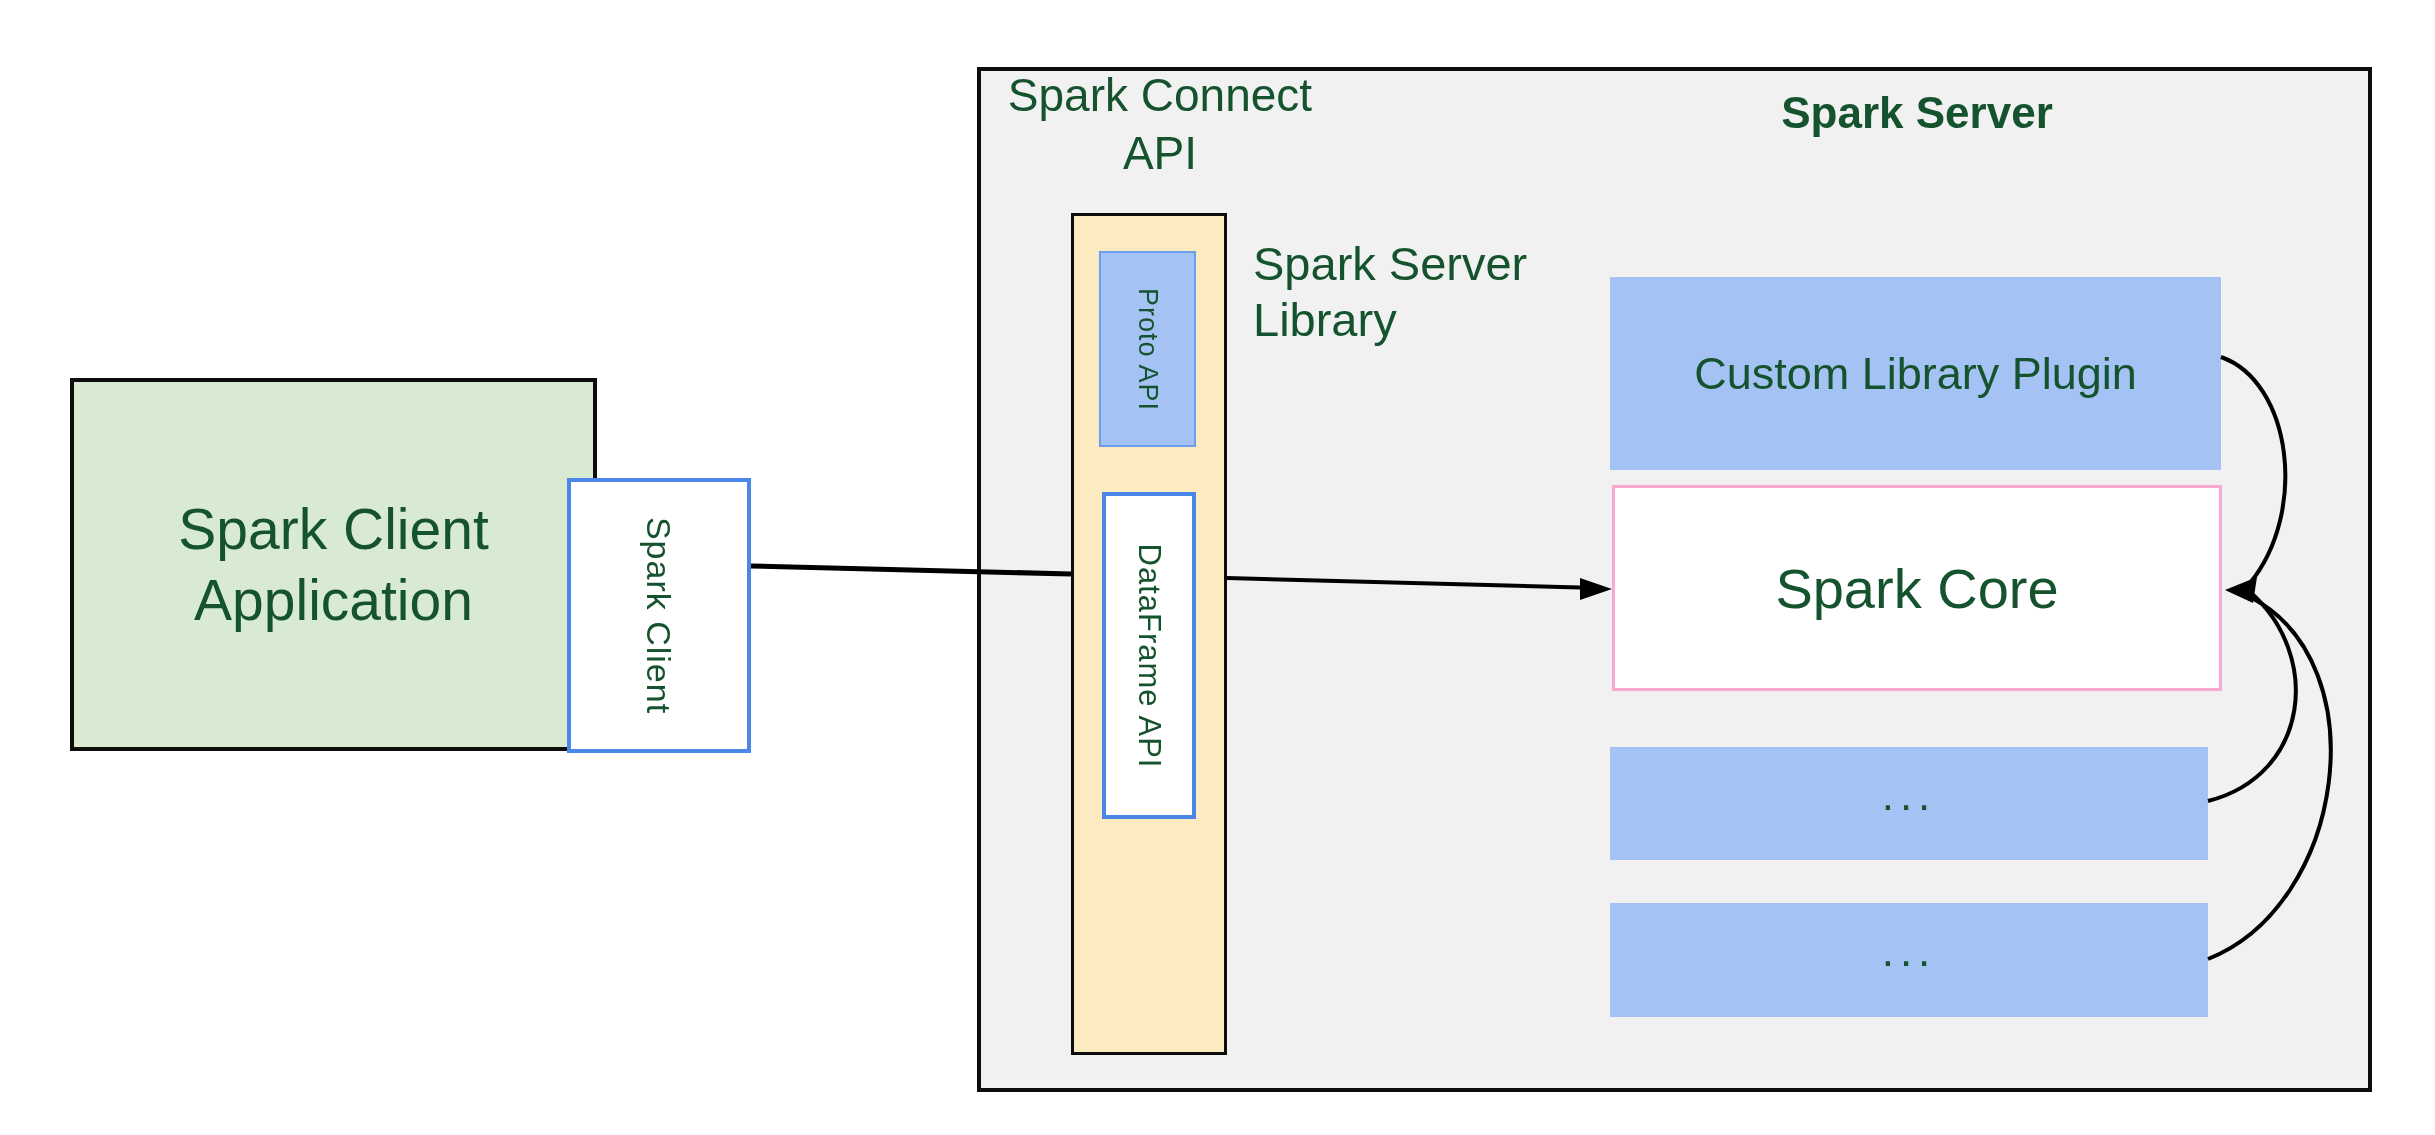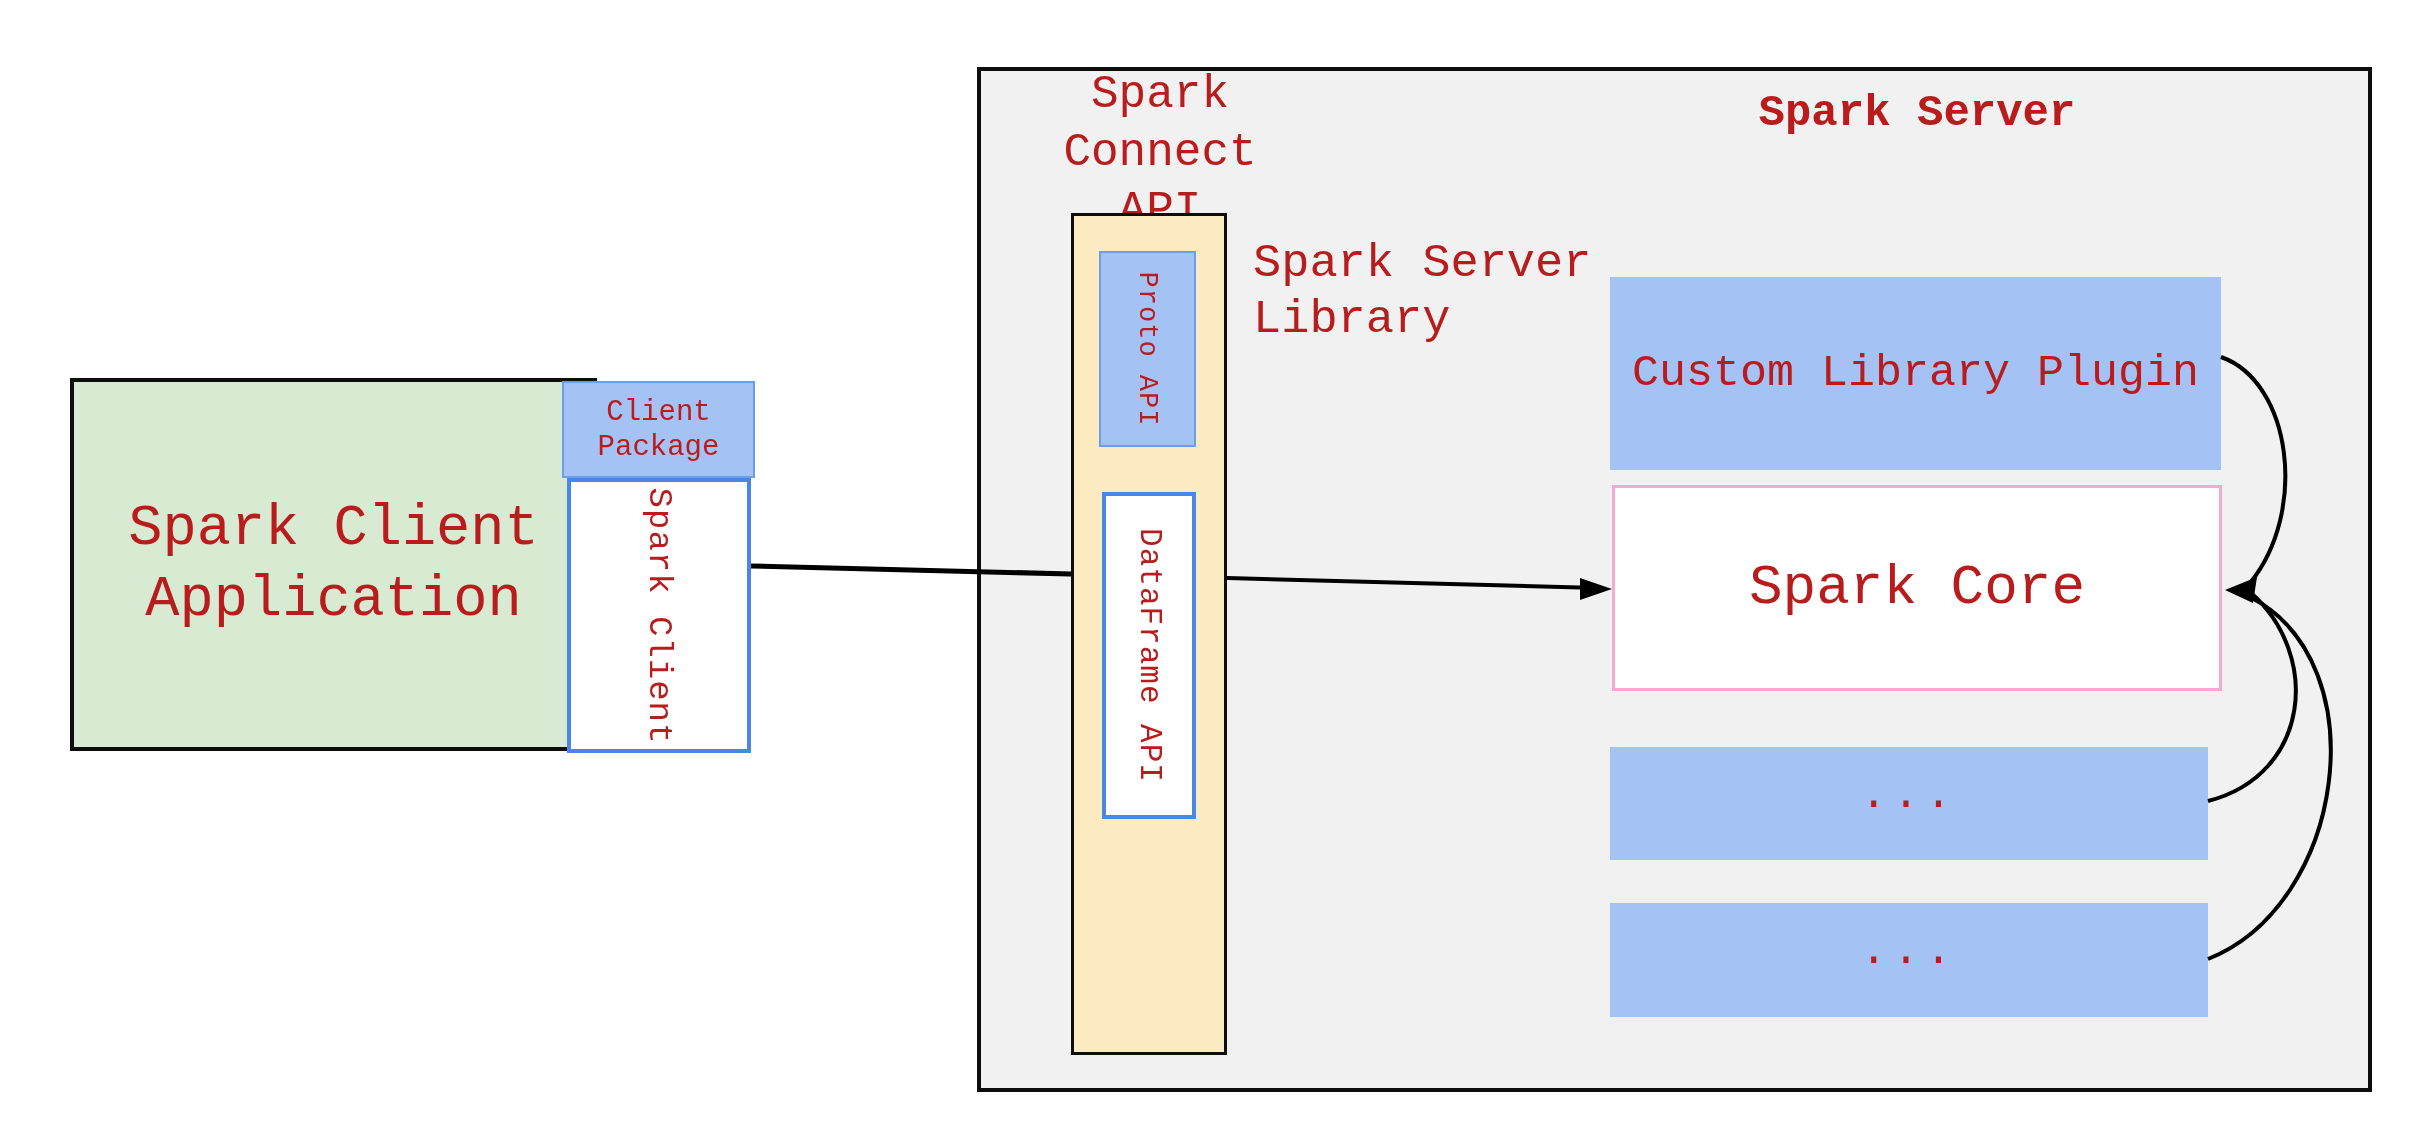--- a/index.html
+++ b/index.html
@@ -1,21 +1,21 @@
 <!DOCTYPE html>
 <html><head>
 <meta charset="utf-8">
 <style>
   html,body{margin:0;padding:0;background:#ffffff;}
   .canvas{
     position:relative;
     width:2435px;height:1135px;
     background:#ffffff;
-    font-family:Liberation Mono, monospace;
-    color:#b91c1c;
+    font-family:Liberation Sans, sans-serif;
+    color:#14532d;
     overflow:hidden;
   }
   .abs{position:absolute;box-sizing:border-box;}
   .pre{white-space:pre-line;}
   .flexc{display:flex;align-items:center;justify-content:center;}
 
   
   .server-container{
     left:977px;top:67px;width:1395px;height:1025px;
     background:#f1f1f1;border:4px solid #0d0d0d;
@@ -132,24 +132,20 @@
 
   <div class="abs dots-box-2 flexc">
     <span>...</span>
   </div>
 
   <div class="abs green-box flexc">
     <span class="pre">Spark Client
 Application</span>
   </div>
 
-  <div class="abs client-pkg-box flexc">
-    <span class="pre">Client
-Package</span>
-  </div>
 
   <div class="abs spark-client-box flexc">
     <span class="vtext">Spark Client</span>
   </div>
 
   <svg class="arrows" viewBox="0 0 2435 1135">
 
     <path d="M751,566 L1071,574" stroke="#000" stroke-width="5" fill="none"></path>
     <path d="M1227,578 L1598,588" stroke="#000" stroke-width="4" fill="none"></path>
     <polygon points="1612,589 1580,578 1580,600" fill="#000"></polygon>

